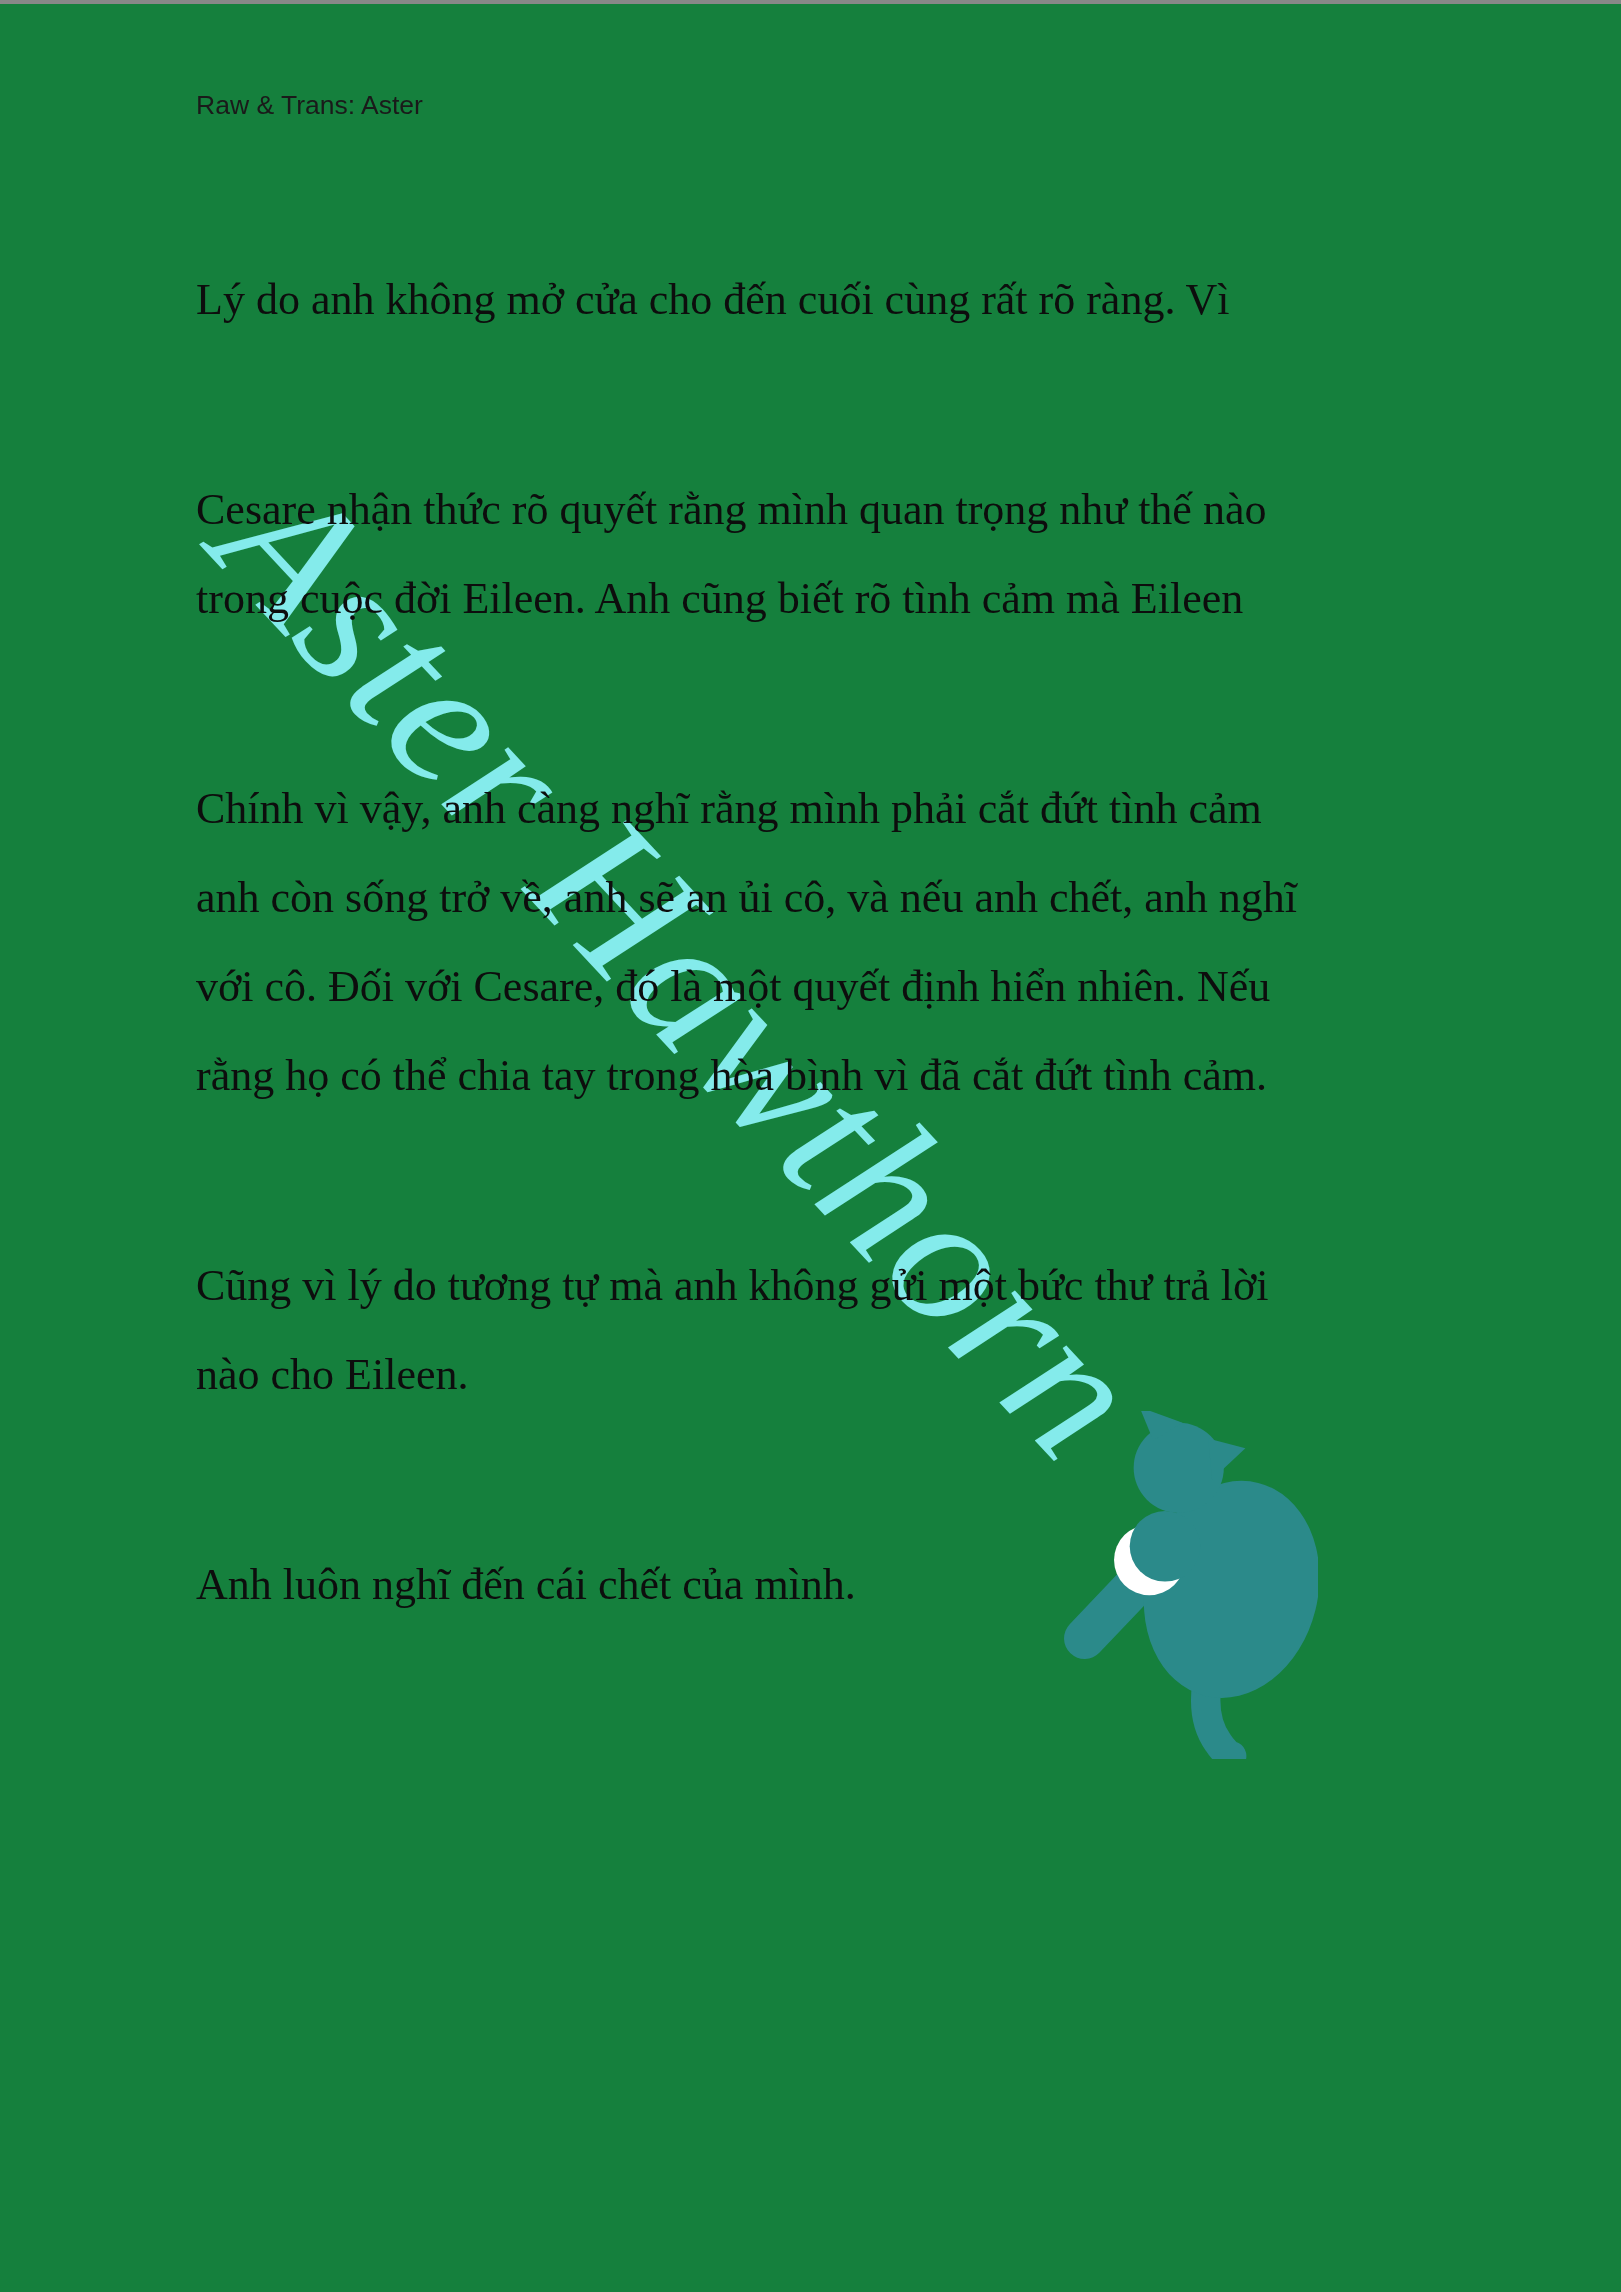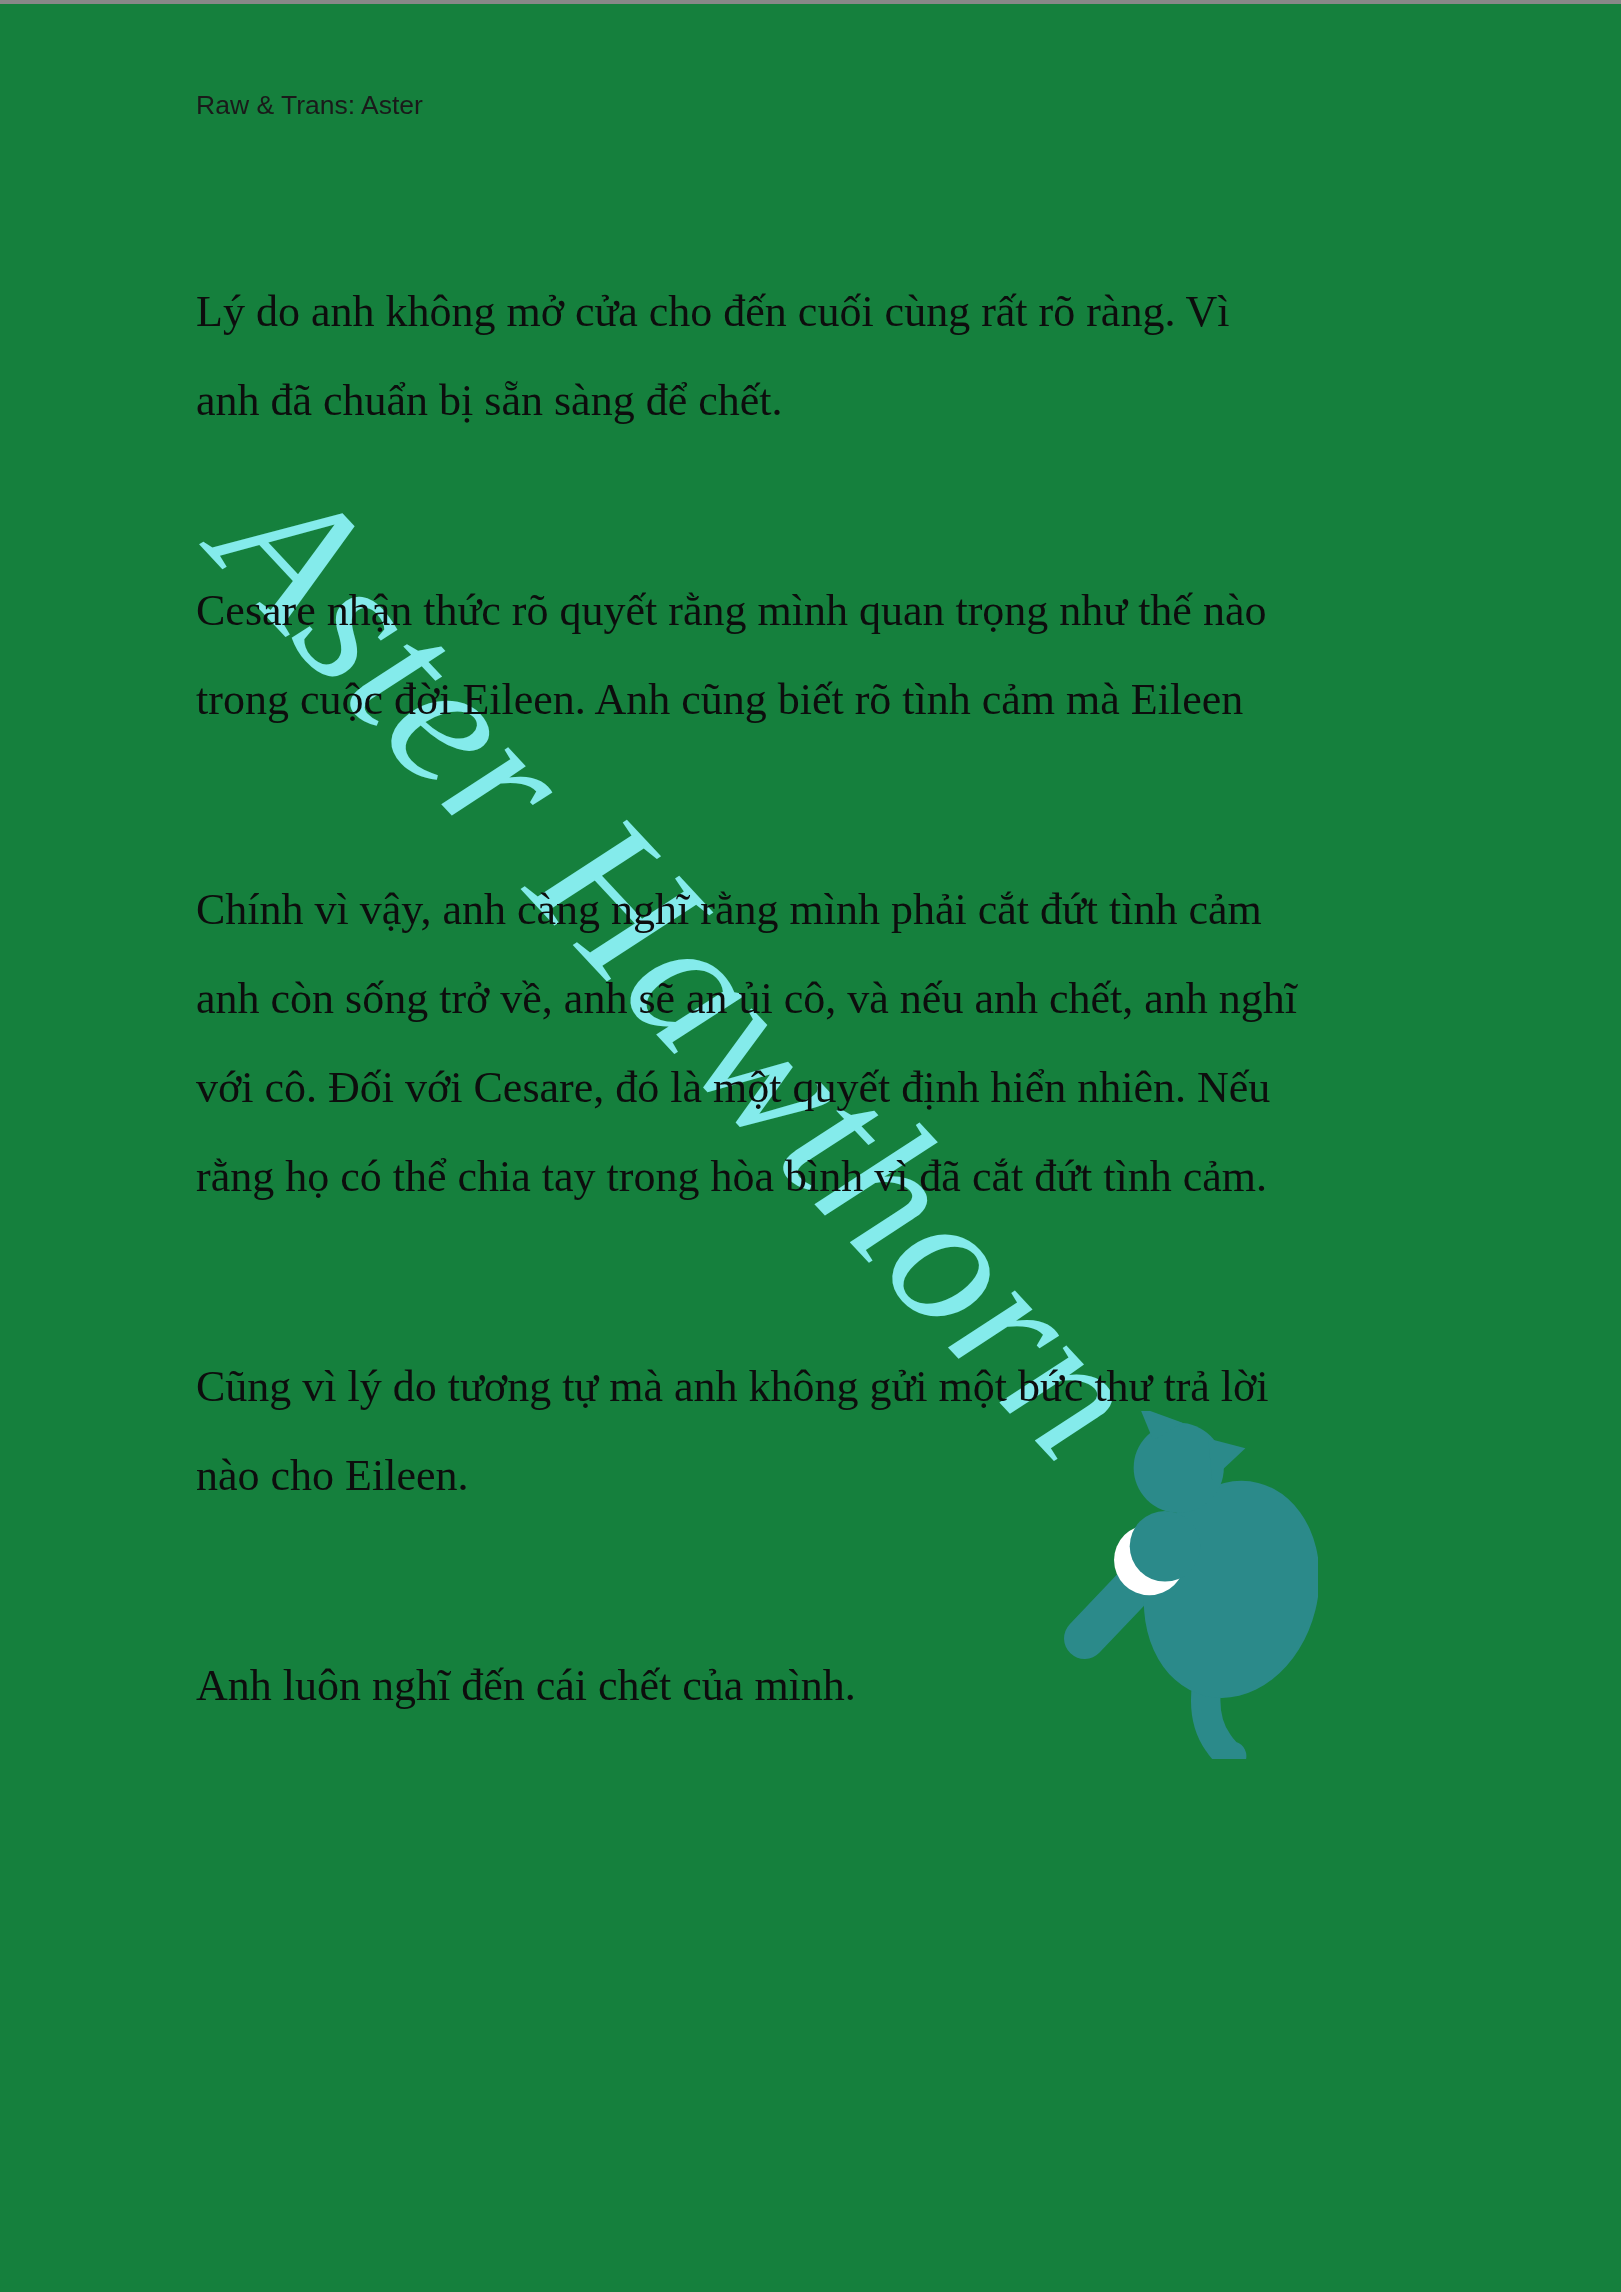--- a/index.html
+++ b/index.html
@@ -29,21 +29,21 @@
     font-style:italic;
     font-size:191px;
     white-space:nowrap;
     transform:rotate(47deg);
     z-index:1;
     pointer-events:none;
     letter-spacing:2px;
   }
   .content{
     position:absolute;
-    left:196px;top:263px;
+    left:196px;top:251px;
     width:1215px;
     z-index:2;
   }
   .content p{
     margin:0 0 121px 0;
     font-size:44px;
     line-height:89px;
   }
   .content .line{
     display:block;
@@ -62,21 +62,20 @@
 
 <div class="page">
 
   <div class="credit">Raw &amp; Trans: Aster</div>
 
   <div class="watermark" style="color: rgb(132, 235, 235);">Aster Hawthorn</div>
 
   <div class="content" id="content">
       <p>
         <span class="line">Lý do anh không mở cửa cho đến cuối cùng rất rõ ràng. Vì</span>
-        <span class="line">anh đã chuẩn bị sẵn sàng để chết.</span>
       </p>
       <p>
         <span class="line">Cesare nhận thức rõ quyết rằng mình quan trọng như thế nào</span>
         <span class="line">trong cuộc đời Eileen. Anh cũng biết rõ tình cảm mà Eileen</span>
       </p>
       <p>
         <span class="line">Chính vì vậy, anh càng nghĩ rằng mình phải cắt đứt tình cảm</span>
         <span class="line">anh còn sống trở về, anh sẽ an ủi cô, và nếu anh chết, anh nghĩ</span>
         <span class="line">với cô. Đối với Cesare, đó là một quyết định hiển nhiên. Nếu</span>
         <span class="line">rằng họ có thể chia tay trong hòa bình vì đã cắt đứt tình cảm.</span>

